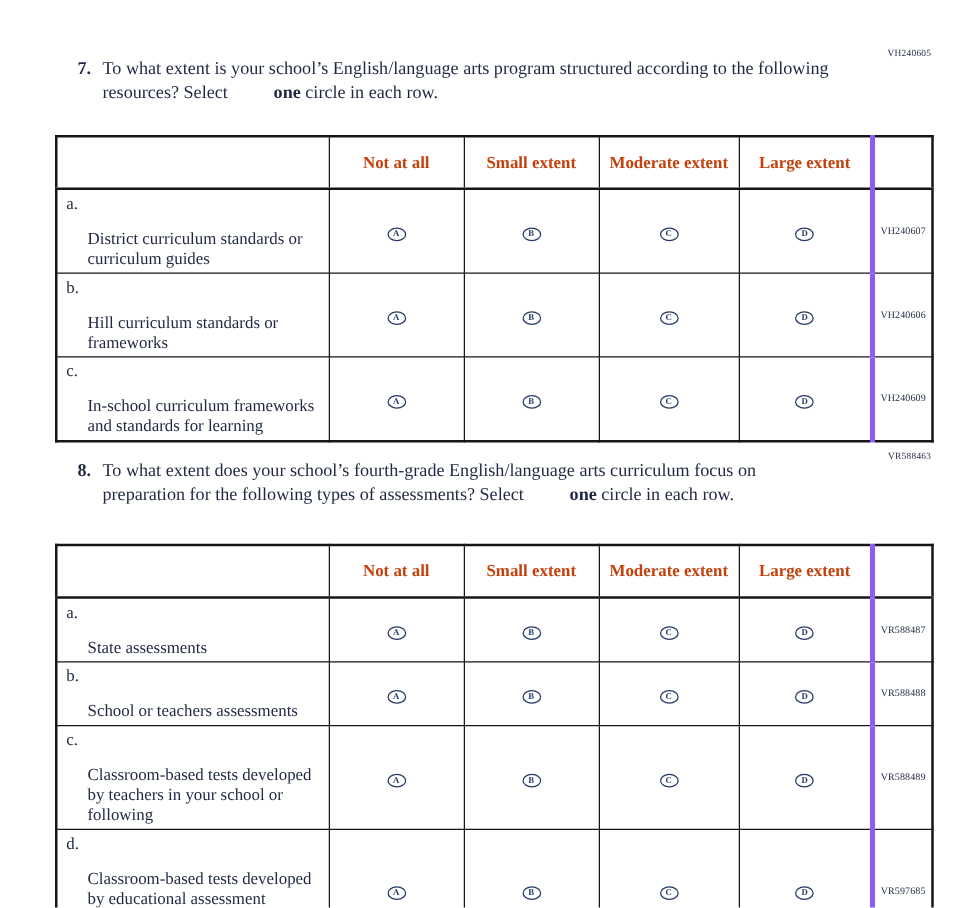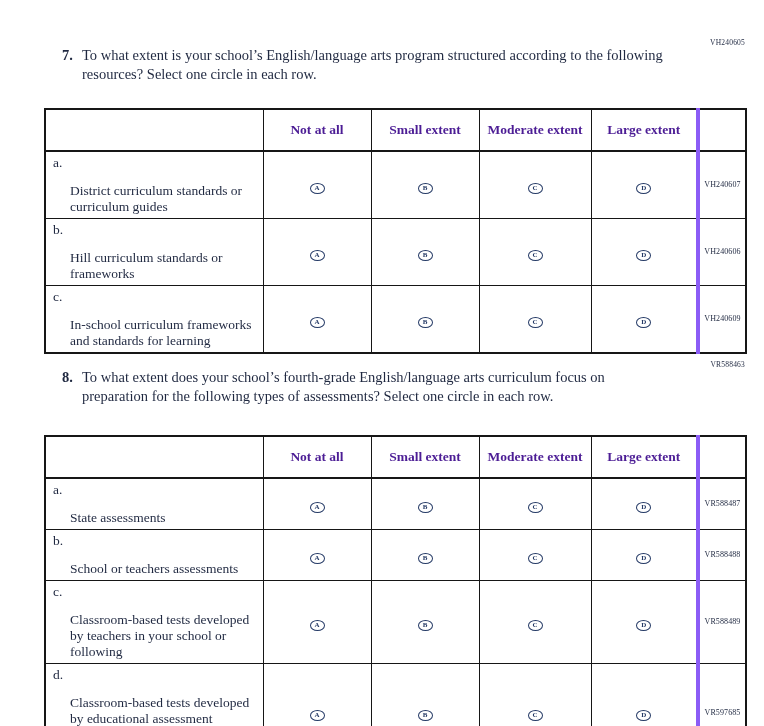--- a/index.html
+++ b/index.html
@@ -20,39 +20,39 @@
   .q-code {
     position:absolute; right:19px; top:0;
     font-size:7.5px; letter-spacing:0.2px; color:#1f2840;
   }
   .q-body {
     position:absolute; left:62px; top:8px; width:620px;
     display:flex;
   }
   .q-num { font-weight:bold; width:20px; flex:0 0 20px; font-size:14.5px; line-height:19px; }
   .q-text { font-size:14.5px; line-height:19px; width:592px; }
-  .q-text b { font-weight:normal; }
+  .q-text b { font-weight:bold;margin-left:33px; }
 
   table.q-table {
     position:absolute; left:44px;
     border-collapse:collapse; table-layout:fixed;
     width:701px;
     border:2px solid #161616;
   }
   #q7 table.q-table { top:70px; }
   #q8 table.q-table { top:75px; }
 
   .q-table th, .q-table td {
     border:1px solid #161616;
     vertical-align:middle;
   }
   .q-table thead tr { height:42px; }
   .q-table thead th { border-bottom:2px solid #161616; }
   .q-table th.col-head {
-    font-size:13.5px; font-weight:bold; color:#4c1d95;
+    font-size:13.5px; font-weight:bold; color:#c2410c;
     text-align:center; line-height:1.12; padding:2px 4px;
   }
   .q-table th.code-head, .q-table td.code-cell { border-left:4px solid #8b5cf6; }
 
   td.label-cell { padding:3px 4px 3px 0; }
   .row-label { display:flex; font-size:13.5px; line-height:1.18; color:#1f2840; }
   .row-letter { flex:0 0 17px; margin-left:7px; }
   .row-text { flex:1;margin-top:28px; }
 
   td.bubble-cell { text-align:center; }

